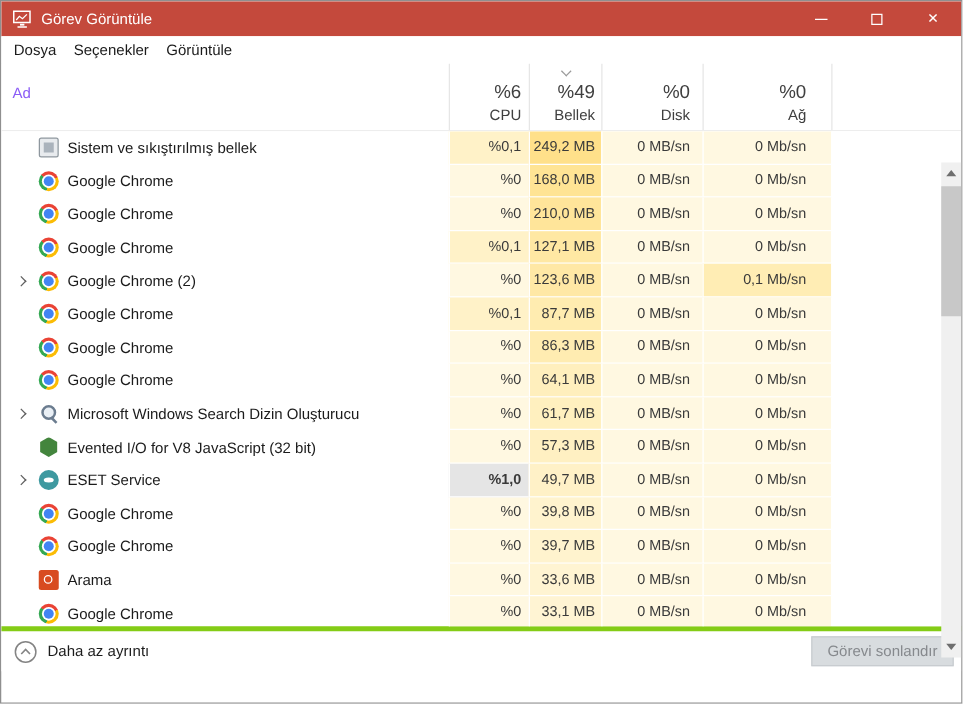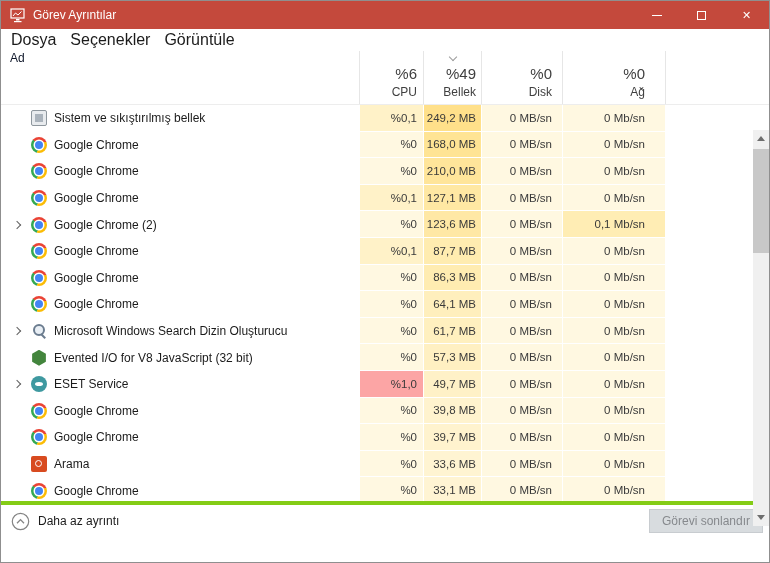--- a/index.html
+++ b/index.html
@@ -14,34 +14,34 @@
   .app-icon { display:flex; margin:0 7px 0 9px; }
   .title-text { font-size:12px; color:#fff; }
   .win-controls { margin-left:auto; display:flex; align-self:stretch; }
   .win-btn { width:45px; display:flex; align-items:center; justify-content:center; cursor:default; }
   .glyph-min { width:10px; height:1px; background:#fff; }
   .glyph-max { width:9px; height:9px; border:1px solid #fff; }
   .glyph-close { color:#fff; font-size:11px; line-height:1; }
 
   
   .menubar { height:22px; display:flex; align-items:center; padding-left:3px; background:#fff; }
-  .menu-item { font-size:16px; color:#1b1b1b; padding:2px 7px; }
+  .menu-item { font-size:12px; color:#1b1b1b; padding:2px 7px; }
 
   
   .tabs { height:25px; display:flex; align-items:flex-end; padding-left:8px;
           border-bottom:1px solid #d9d9d9; background:#fff; }
   .tab { font-size:12px; color:#1b1b1b; background:#f0f0f0; border:1px solid #d9d9d9;
          padding:3px 8px; margin-right:2px; position:relative; white-space:nowrap; }
   .tab.selected { background:#fff; padding-top:5px; border-bottom-color:#fff;
                   margin-bottom:-1px; z-index:2; }
 
   
   .table-header { display:flex; height:54px; border-bottom:1px solid #ededed; background:#fff; }
-  .name-header { flex:1; display:flex; align-items:flex-start; padding:0 0 7px 9px;
-                 font-size:12px; color:#0f172a; }
+  .name-header { flex:1; display:flex; align-items:center; padding:0 0 7px 9px;
+                 font-size:12px; color:#8b5cf6; }
   .cols { display:flex; }
   .col-header { position:relative; display:flex; flex-direction:column; justify-content:flex-end;
                 align-items:flex-end; padding-bottom:5px; border-left:1px solid #e6e6e6; color:#3f3f3f; }
   .col-cpu  { width:64px;  padding-right:6px; }
   .col-mem  { width:58px;  padding-right:5px; }
   .col-disk { width:81px;  padding-right:10px; }
   .col-net  { width:103px; padding-right:20px; }
   .col-percent { font-size:15px; margin-bottom:3px; white-space:nowrap; }
   .col-title { font-size:12px; white-space:nowrap; }
   .header-gap { width:104px; border-left:1px solid #e6e6e6; }
@@ -114,21 +114,21 @@
 
   <div class="titlebar" style="background: rgb(196, 73, 60);">
     <span class="app-icon">
       <svg width="16" height="15" viewBox="0 0 16 15">
         <rect x="1" y="1" width="13" height="9" fill="none" stroke="#ffffff" stroke-width="1.2"></rect>
         <polyline points="3,8 5.5,5 8,7 11.5,3.5" fill="none" stroke="#ffffff" stroke-width="1"></polyline>
         <rect x="6" y="11" width="3.5" height="1.5" fill="#ffffff"></rect>
         <rect x="4" y="13" width="7.5" height="1.2" fill="#ffffff"></rect>
       </svg>
     </span>
-    <span class="title-text">Görev Ayrıntılar</span>
+    <span class="title-text">Görev Görüntüle</span>
     <div class="win-controls">
       <div class="win-btn">
           <span class="glyph-min"></span>
         </div>
       <div class="win-btn">
           <span class="glyph-max"></span>
         </div>
       <div class="win-btn">
           <span class="glyph-close">✕</span>
         </div>
@@ -276,21 +276,21 @@
     <span class="cell cell-mem" style="background: rgb(255, 240, 194);">57,3 MB</span>
     <span class="cell cell-disk" style="background: rgb(255, 248, 225);">0 MB/sn</span>
     <span class="cell cell-net" style="background: rgb(255, 248, 225);">0 Mb/sn</span>
     <span class="right-gap"></span>
   </div>
 
   <div class="row expandable">
     <span class="expander"></span>
     <span class="icon icon-eset"></span>
     <span class="proc-name">ESET Service</span>
-    <span class="cell cell-cpu" style="background: #fca5a5;">%1,0</span>
+    <span class="cell cell-cpu" style="background: #e5e5e5; font-weight: bold;">%1,0</span>
     <span class="cell cell-mem" style="background: rgb(255, 241, 199);">49,7 MB</span>
     <span class="cell cell-disk" style="background: rgb(255, 248, 225);">0 MB/sn</span>
     <span class="cell cell-net" style="background: rgb(255, 248, 225);">0 Mb/sn</span>
     <span class="right-gap"></span>
   </div>
 
   <div class="row">
     <span class="expander"></span>
     <span class="icon icon-chrome"></span>
     <span class="proc-name">Google Chrome</span>

